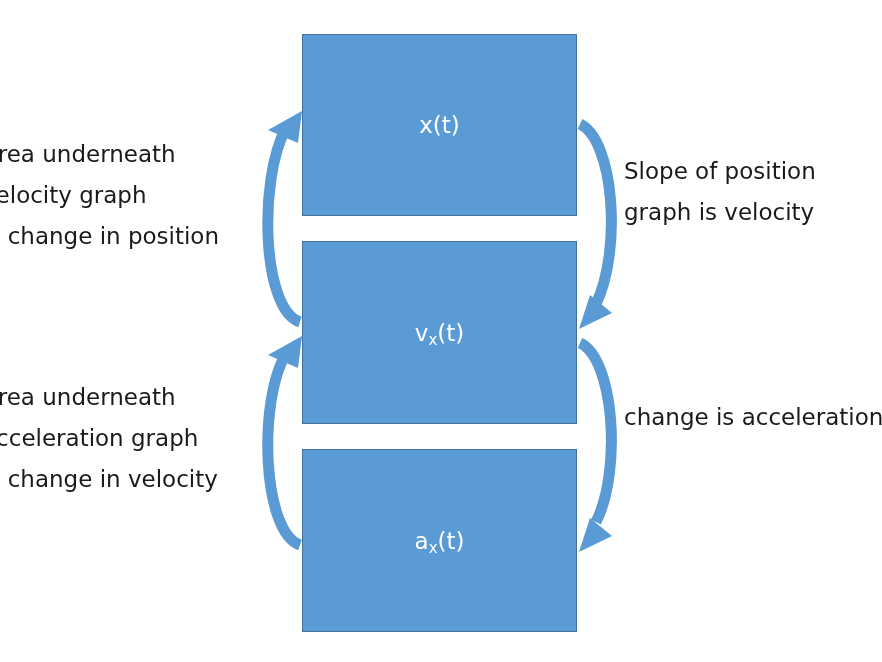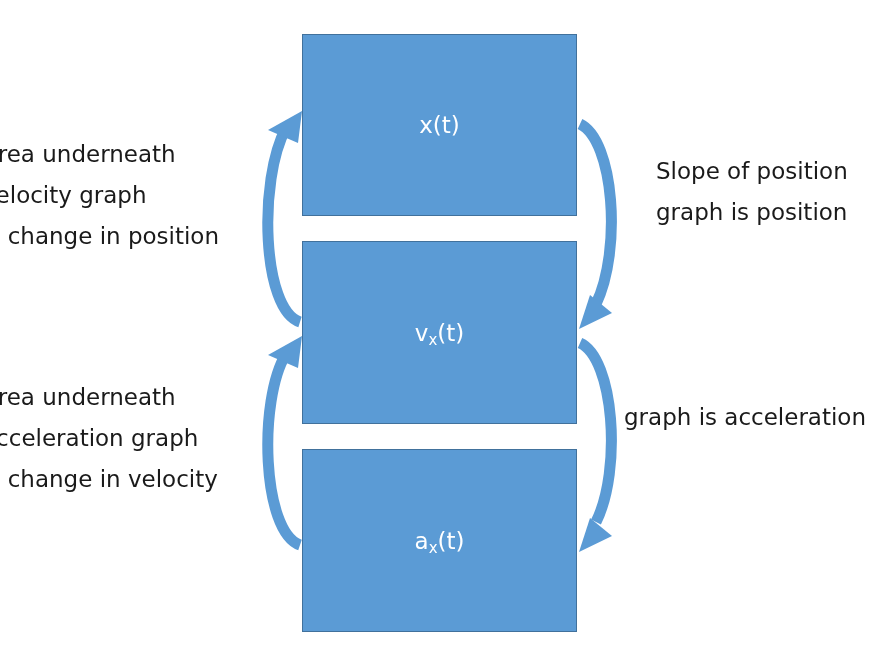--- a/index.html
+++ b/index.html
@@ -23,21 +23,21 @@
   #box-pos { top: 34px; height: 182px; }
   #box-vel { top: 241px; height: 183px; align-items: center; }
   #box-acc { top: 449px; height: 183px; gap: 32px; }
   .label {
     position: absolute;
     font-size: 23px; line-height: 41px; color: #1a1a1a;
     white-space: nowrap;
   }
   #lbl-left-top { left: -18px; top: 134px; }
   #lbl-left-bot { left: -18px; top: 377px; }
-  #lbl-right-top { left: 656px; top: 151px; }
+  #lbl-right-top { left: 624px; top: 151px; }
   #lbl-right-bot { left: 624px; top: 397px; }
   svg.arrows { position: absolute; left: 0; top: 0; }
 </style>
 </head>
 <body>
 
 <svg class="arrows" width="882" height="662">
 
   <g>
     <path d="M 300 322 C 262 310, 258 180, 286 128" fill="none" stroke="#5b9bd5" stroke-width="11"></path>
@@ -79,18 +79,18 @@
 </div>
 
 <div class="label" id="lbl-left-bot">
   <div>Area underneath</div>
   <div>acceleration graph</div>
   <div>is change in velocity</div>
 </div>
 
 <div class="label" id="lbl-right-top">
   <div>Slope of position</div>
-  <div>graph is position</div>
+  <div>graph is velocity</div>
 </div>
 
 <div class="label" id="lbl-right-bot">
-  <div>graph is acceleration</div>
+  <div>change is acceleration</div>
 </div>
 
 </body></html>

